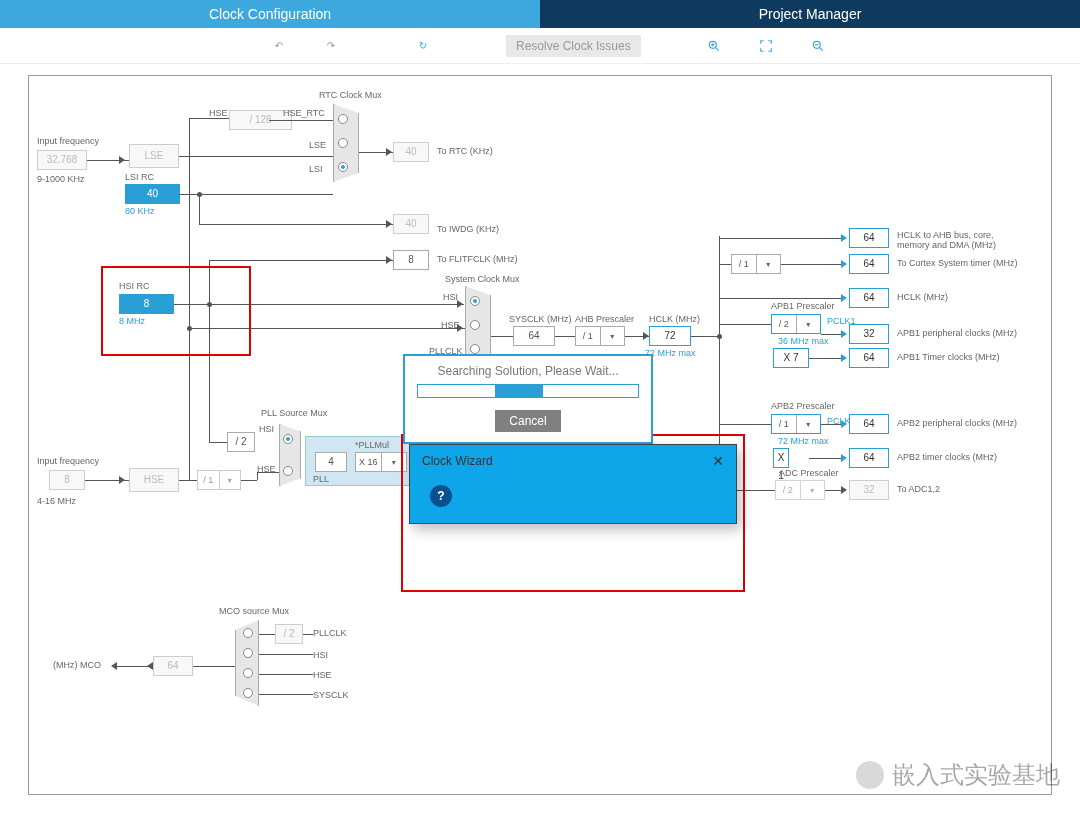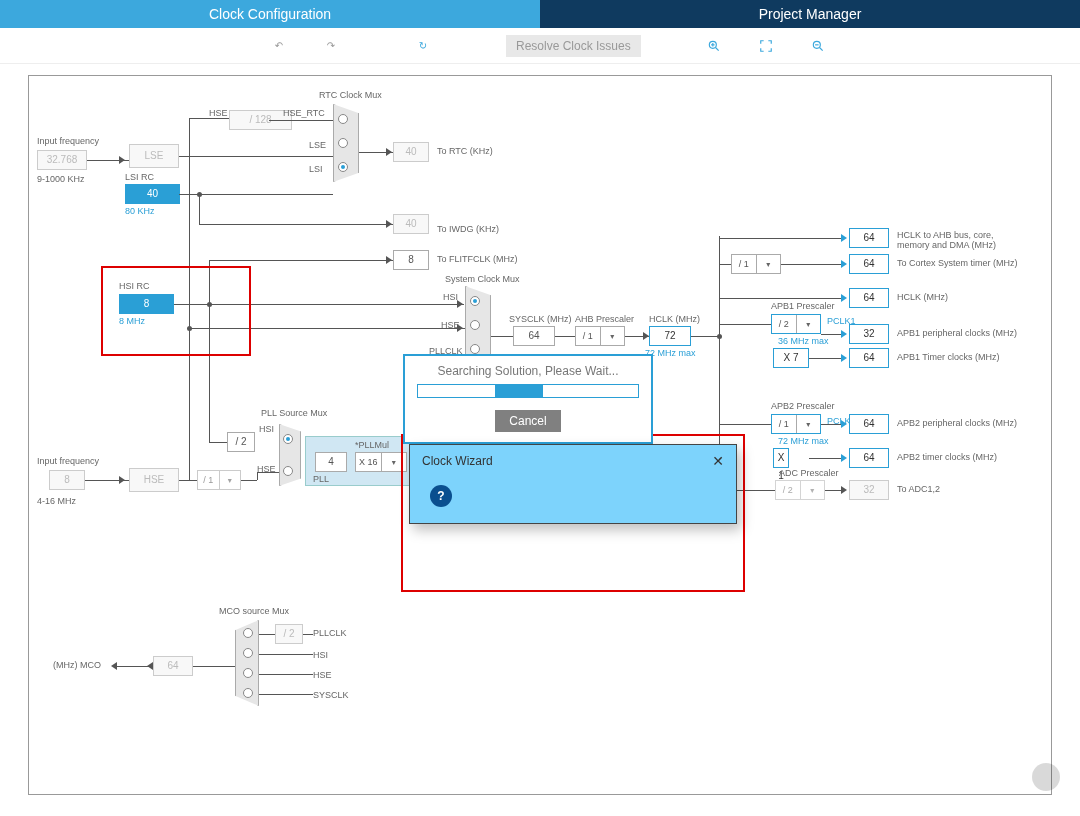--- a/index.html
+++ b/index.html
@@ -34,21 +34,21 @@
   .line.v { width:1px; }
   .triR { position:absolute; width:0; height:0; border-top:4px solid transparent; border-bottom:4px solid transparent; border-left:6px solid #555; }
   .triR.blue { border-left-color:#2a9fd6; }
   .triL { position:absolute; width:0; height:0; border-top:4px solid transparent; border-bottom:4px solid transparent; border-right:6px solid #555; }
   .dot { position:absolute; width:5px; height:5px; background:#555; border-radius:50%; }
   .searchbox { position:absolute; border:2px solid #2a9fd6; background:#fff; text-align:center; }
   .searchbox .msg { color:#777; font-size:12px; margin:8px 0 6px; }
   .progress { height:14px; border:1px solid #2a9fd6; margin:0 12px 12px; position:relative; overflow:hidden; }
   .progress .bar { position:absolute; left:35%; width:22%; top:0; bottom:0; background:#2a9fd6; }
   .btn-cancel { background:#808080; color:#fff; border:none; padding:4px 14px; font-size:12px; cursor:pointer; margin-bottom:10px; }
-  .wizard { position:absolute; border:1px solid #444; background:#7dd3fc; box-shadow:4px 6px 12px rgba(0,0,0,0.25); }
+  .wizard { position:absolute; border:1px solid #444; background:#0ea5e9; box-shadow:4px 6px 12px rgba(0,0,0,0.25); }
   .whead { display:flex; justify-content:space-between; align-items:center; padding:8px 12px; font-size:12px; color:#333; }
   .wclose { font-size:14px; cursor:pointer; }
   .wbody { display:flex; gap:14px; padding:8px 20px 16px; font-size:12px; color:#333; line-height:1.6; }
   .qicon { width:22px; height:22px; border-radius:50%; background:#0a4f8f; color:#fff; font-weight:bold; text-align:center; line-height:22px; flex:none; }
   .wfoot { text-align:center; padding-bottom:14px; }
   .btn-ok { background:#3ca8dd; color:#fff; border:none; padding:4px 16px; font-size:12px; cursor:pointer; margin-right:8px; }
   .watermark { position:absolute; right:20px; bottom:25px; font-size:24px; color:rgba(0,0,0,0.35); display:flex; align-items:center; gap:8px; pointer-events:none; }
   .wm-icon { width:28px; height:28px; border-radius:50%; background:rgba(0,0,0,0.15); position:relative; }
 </style>
 </head>
@@ -317,13 +317,14 @@
     </div>
     <div class="wbody">
       <div class="qicon">?</div>
     </div>
   </div>
 
 </div>
 
 <div class="watermark">
   <span class="wm-icon"></span>
+  <span>嵌入式实验基地</span>
 </div>
 
 </body></html>

